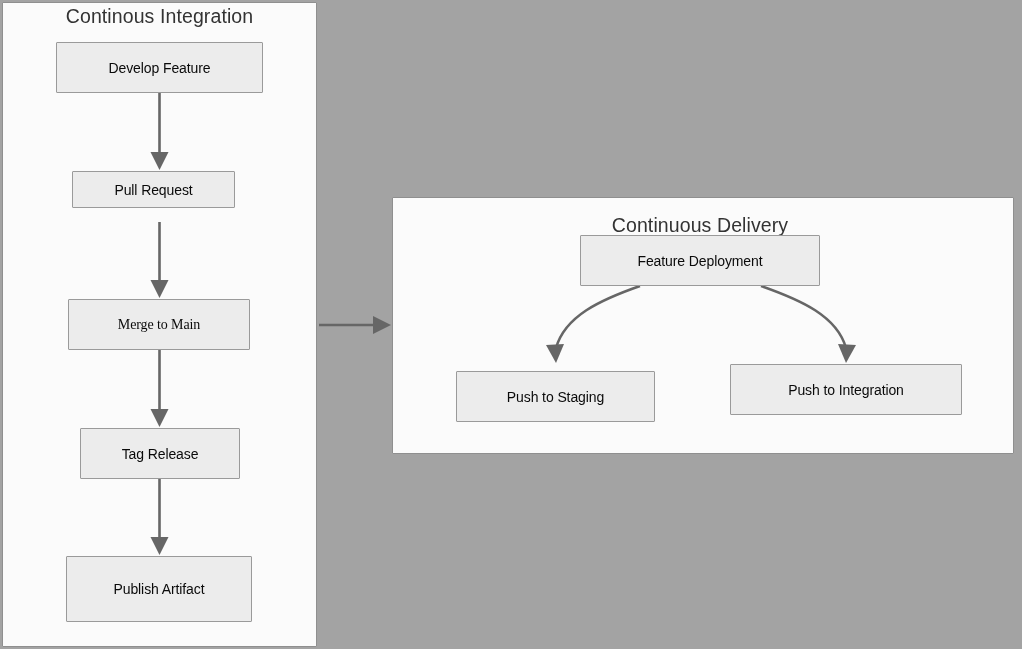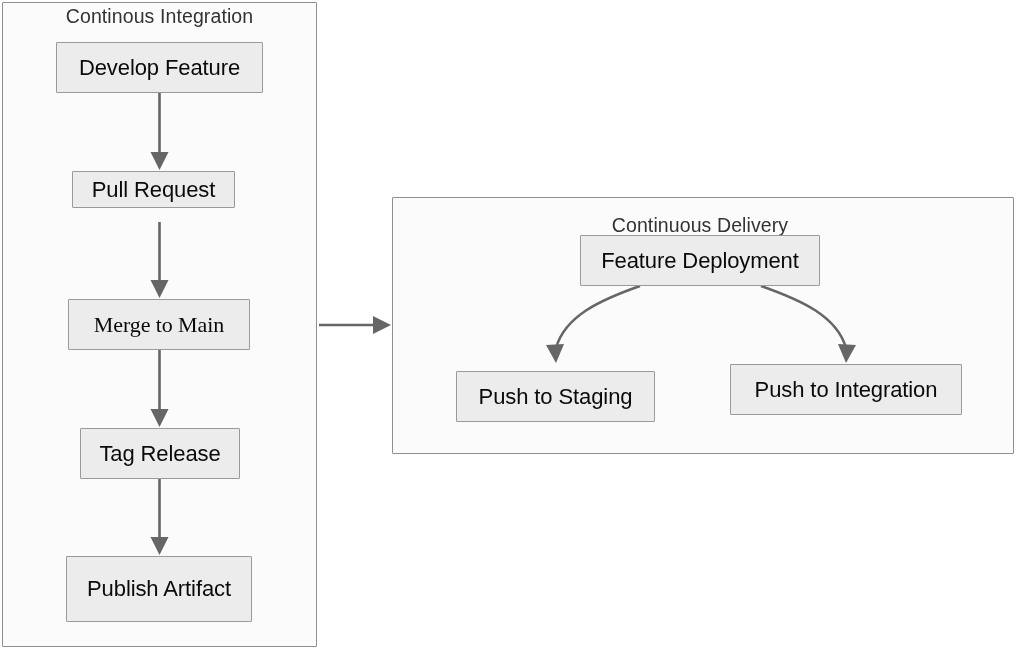--- a/index.html
+++ b/index.html
@@ -12,21 +12,21 @@
     height: 649px;
     position: relative;
     overflow: hidden;
     font-family: "Liberation Sans", sans-serif;
   }
   #diagram-root {
     position: absolute;
     left: 0; top: 0;
     width: 1022px;
     height: 649px;
-    background: #ffffff;
+    background: #a3a3a3;
   }
   .svg-layer {
     position: absolute;
     left: 0; top: 0;
     width: 1022px;
     height: 649px;
   }
   .cluster-box {
     position: absolute;
     background: #fbfbfb;
@@ -46,21 +46,21 @@
     position: absolute;
     background: #ececec;
     border: 1.3px solid #9a9a9a;
     box-sizing: border-box;
     display: flex;
     align-items: center;
     justify-content: center;
     border-radius: 1px;
   }
   .node-label {
-    font-size: 22px;
+    font-size: 14px;
     color: #0a0a0a;
     white-space: nowrap;
     line-height: 1;
     letter-spacing: -0.1px;
   }
 </style>
 </head>
 <body>
 
 <div id="diagram-root">

